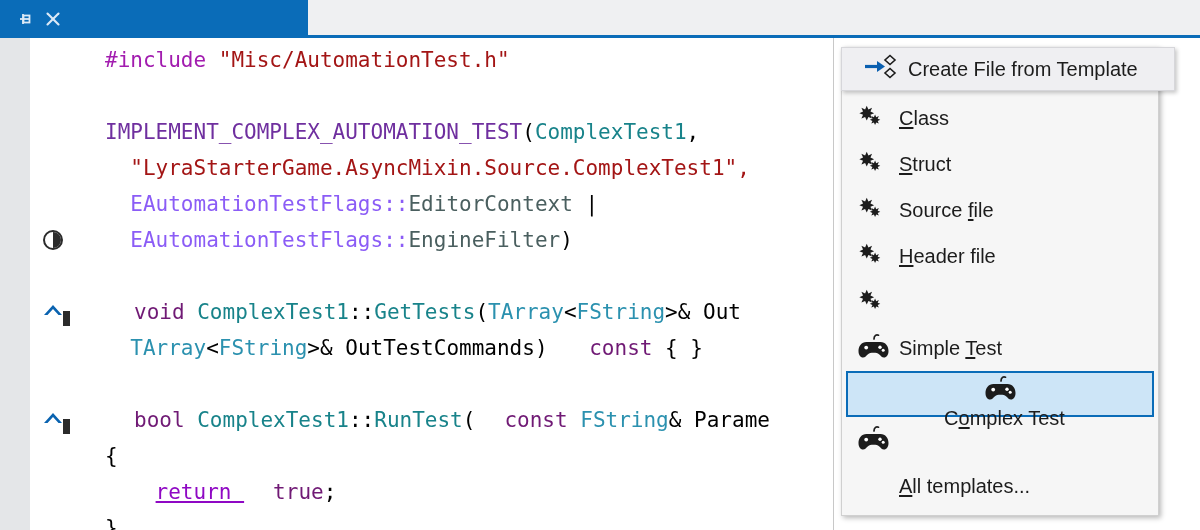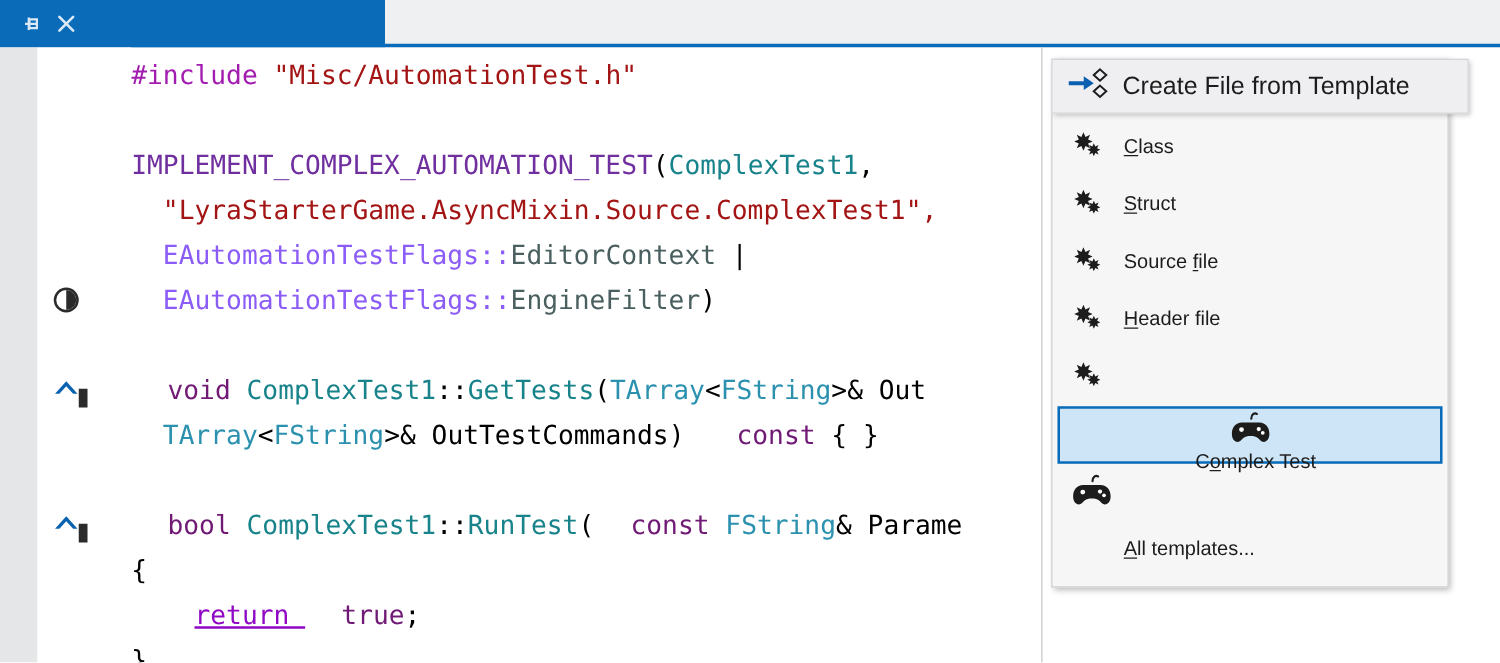--- a/index.html
+++ b/index.html
@@ -120,21 +120,21 @@
   .menu-header{
     position:relative;
     width:334px;
     margin-left:-1px;margin-top:-1px;
     height:44px;
     background:#efeff2;
     border:1px solid #d6d6da;
     box-shadow:2px 2px 4px rgba(0,0,0,0.22);
     box-sizing:border-box;
     display:flex;align-items:center;
-    padding-left:12px;
+    padding-left:22px;
   }
   .menu-header-label{
     font-size:20px;color:#1c1c1c;white-space:nowrap;
     margin-left:10px;
   }
   .menu-body{padding:4px 0 6px 0;}
   .mi{
     position:relative;
     height:46px;
     display:flex;align-items:center;
@@ -146,21 +146,21 @@
   .mi-selected{
     background:#cde5f7;
     border:2px solid #0a6cb8;
     flex-direction:column;
   }
   .mi-icon{
     width:42px;flex:0 0 auto;display:flex;align-items:center;justify-content:flex-start;
     position:relative;height:34px;
   }
   .mi-label{
-    font-size:16px;color:#1c1c1c;white-space:nowrap;
+    font-size:20px;color:#1c1c1c;white-space:nowrap;
   }
   .mi-label u{text-decoration:underline;text-underline-offset:2px;}
 </style>
 </head>
 <body>
 
 <div id="root">
 
   <div class="tabstrip">
     <div class="tabstrip-underline"></div>
@@ -271,42 +271,54 @@
           <span class="mi-label"><u>H</u>eader file</span>
         </div>
         <div class="mi">
           <span class="mi-icon">
             <svg width="32" height="28" viewBox="0 0 32 28">
               <path d="M7 1 L9 5.5 L13.5 3.5 L11.5 8 L16 10 L11.5 12 L13.5 16.5 L9 14.5 L7 19 L5 14.5 L0.5 16.5 L2.5 12 L-2 10 L2.5 8 L0.5 3.5 L5 5.5 Z" transform="translate(4,1) scale(0.82)" fill="#1c1c1c"></path>
               <path d="M7 1 L9 5.5 L13.5 3.5 L11.5 8 L16 10 L11.5 12 L13.5 16.5 L9 14.5 L7 19 L5 14.5 L0.5 16.5 L2.5 12 L-2 10 L2.5 8 L0.5 3.5 L5 5.5 Z" transform="translate(14,10) scale(0.58)" fill="#1c1c1c"></path>
             </svg>
           </span>
         </div>
-        <div class="mi mi-selected">
+        <div class="mi">
           <span class="mi-icon">
             <svg width="34" height="30" viewBox="0 0 34 30">
               <path d="M17 6 C17 2.5 19.5 1 21.5 2.2" fill="none" stroke="#1c1c1c" stroke-width="1.7" stroke-linecap="round"></path>
               <path d="M9.5 9 C4.5 9 1.5 13 1.5 18 C1.5 22 3.5 24.5 6 24.5 C8.2 24.5 9.3 22.5 11 21.2 C12.3 20.2 13.8 19.8 16.5 19.8 C19.2 19.8 20.7 20.2 22 21.2 C23.7 22.5 24.8 24.5 27 24.5 C29.5 24.5 31.5 22 31.5 18 C31.5 13 28.5 9 23.5 9 Z" fill="#1c1c1c"></path>
               <circle cx="9.2" cy="14.6" r="1.9" fill="#ffffff"></circle>
               <circle cx="23" cy="14.2" r="1.7" fill="#ffffff"></circle>
               <circle cx="26.2" cy="17.2" r="1.5" fill="#ffffff"></circle>
             </svg>
           </span>
-          <span class="mi-label">C<u>o</u>mplex Test</span>
-        </div>
-        <div class="mi">
+          <span class="mi-label">Simple <u>T</u>est</span>
+        </div>
+        <div class="mi mi-selected">
           <span class="mi-icon">
             <svg width="34" height="30" viewBox="0 0 34 30">
               <path d="M17 6 C17 2.5 19.5 1 21.5 2.2" fill="none" stroke="#1c1c1c" stroke-width="1.7" stroke-linecap="round"></path>
               <path d="M9.5 9 C4.5 9 1.5 13 1.5 18 C1.5 22 3.5 24.5 6 24.5 C8.2 24.5 9.3 22.5 11 21.2 C12.3 20.2 13.8 19.8 16.5 19.8 C19.2 19.8 20.7 20.2 22 21.2 C23.7 22.5 24.8 24.5 27 24.5 C29.5 24.5 31.5 22 31.5 18 C31.5 13 28.5 9 23.5 9 Z" fill="#1c1c1c"></path>
               <circle cx="9.2" cy="14.6" r="1.9" fill="#ffffff"></circle>
               <circle cx="23" cy="14.2" r="1.7" fill="#ffffff"></circle>
               <circle cx="26.2" cy="17.2" r="1.5" fill="#ffffff"></circle>
             </svg>
           </span>
+          <span class="mi-label">C<u>o</u>mplex Test</span>
+        </div>
+        <div class="mi">
+          <span class="mi-icon">
+            <svg width="34" height="30" viewBox="0 0 34 30">
+              <path d="M17 6 C17 2.5 19.5 1 21.5 2.2" fill="none" stroke="#1c1c1c" stroke-width="1.7" stroke-linecap="round"></path>
+              <path d="M9.5 9 C4.5 9 1.5 13 1.5 18 C1.5 22 3.5 24.5 6 24.5 C8.2 24.5 9.3 22.5 11 21.2 C12.3 20.2 13.8 19.8 16.5 19.8 C19.2 19.8 20.7 20.2 22 21.2 C23.7 22.5 24.8 24.5 27 24.5 C29.5 24.5 31.5 22 31.5 18 C31.5 13 28.5 9 23.5 9 Z" fill="#1c1c1c"></path>
+              <circle cx="9.2" cy="14.6" r="1.9" fill="#ffffff"></circle>
+              <circle cx="23" cy="14.2" r="1.7" fill="#ffffff"></circle>
+              <circle cx="26.2" cy="17.2" r="1.5" fill="#ffffff"></circle>
+            </svg>
+          </span>
         </div>
         <div class="mi">
           <span class="mi-icon"></span>
           <span class="mi-label"><u>A</u>ll templates...</span>
         </div>
       </div>
   </div>
 
 </div>
 

